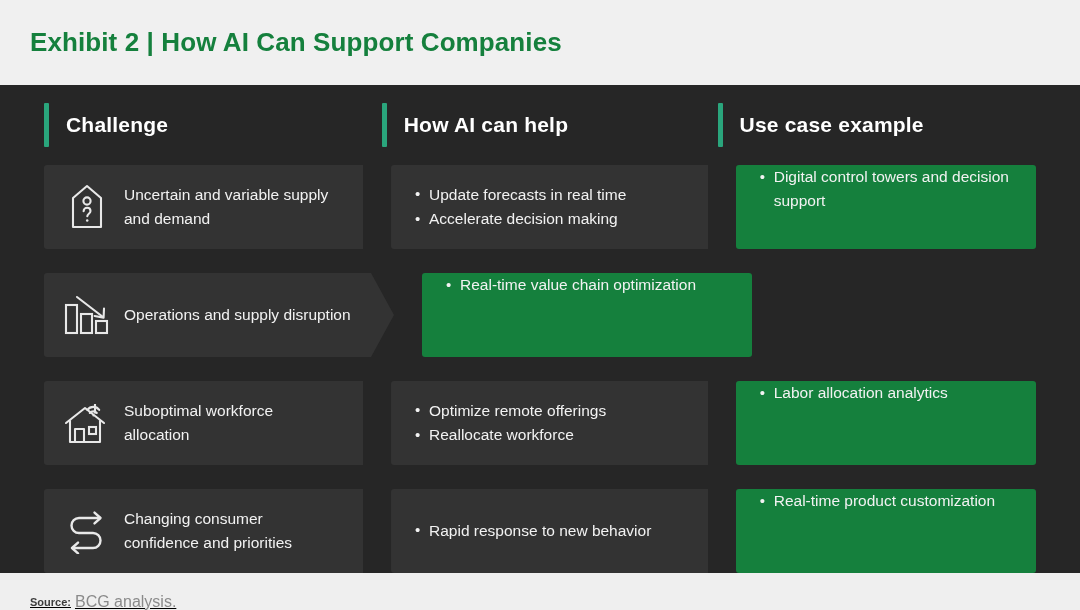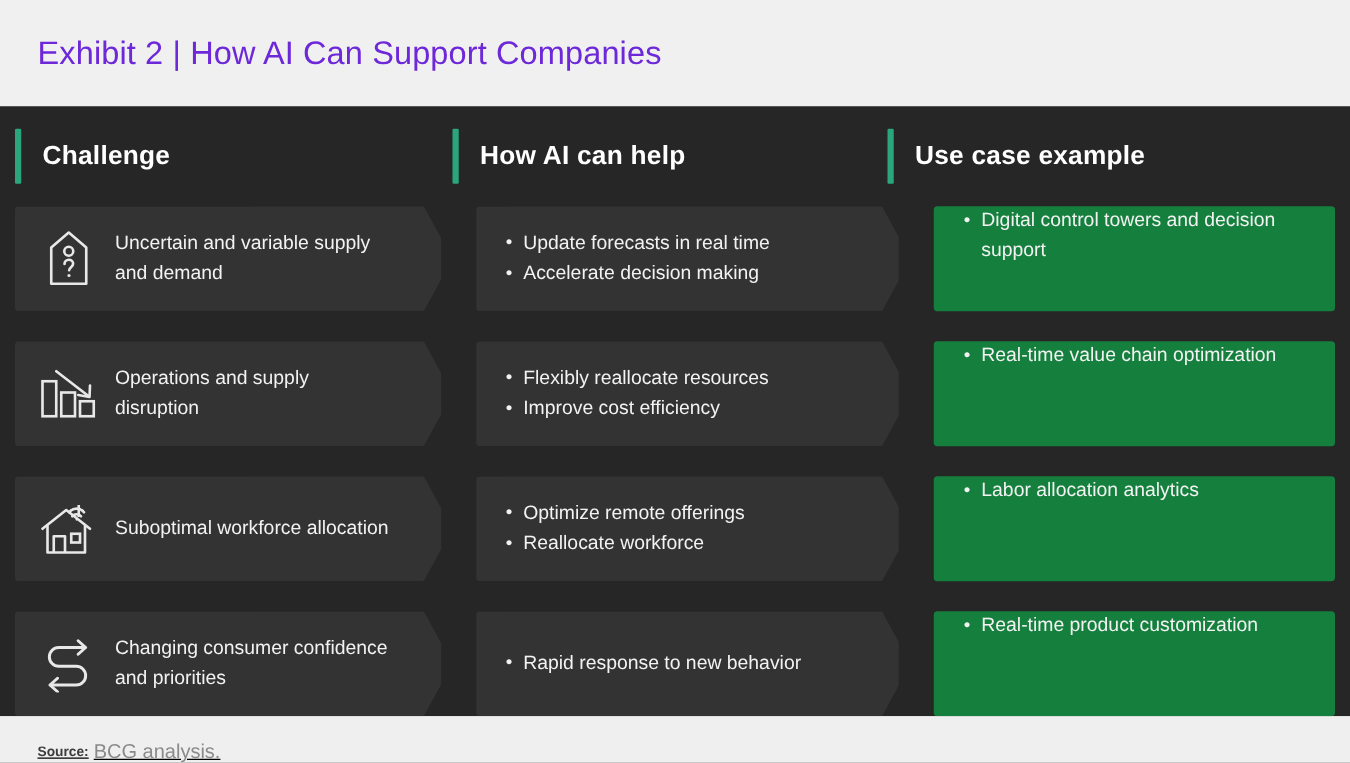--- a/index.html
+++ b/index.html
@@ -24,31 +24,31 @@
   .title-band {
     height: 85px;
     background: #f0f0f0;
     display: flex;
     align-items: center;
     padding-left: 30px;
     flex: 0 0 85px;
   }
   .title-text {
     font-size: 26px;
-    font-weight: 400;
-    color: #6d28d9;
+    font-weight: 700;
+    color: #15803d;
     letter-spacing: 0.1px;
     white-space: nowrap;
   }
 
   
   .dark-area {
     background: #262626;
     flex: 1 1 auto;
-    padding: 0 12px;
+    padding: 0 44px;
     display: flex;
     flex-direction: column;
   }
 
   .header-row {
     display: flex;
     height: 80px;
     align-items: center;
     flex: 0 0 80px;
   }
@@ -234,26 +234,20 @@
           <div class="icon-wrap">
             <svg width="48" height="44" viewBox="0 0 48 44" fill="none" stroke="#e8e8e8" stroke-width="2.1">
               <rect x="3" y="12" width="11" height="28"></rect>
               <rect x="18" y="21" width="11" height="19"></rect>
               <rect x="33" y="28" width="11" height="12"></rect>
               <path d="M14 4 L40 24" stroke-linecap="round"></path>
               <path d="M41 15.5 L40.6 24.6 L31.6 23" stroke-linejoin="round" stroke-linecap="round"></path>
             </svg>
           </div>
           <div class="challenge-text">Operations and supply disruption</div>
-        </div>
-        <div class="cell-help">
-          <ul class="bullets">
-            <li>Flexibly reallocate resources</li>
-            <li>Improve cost efficiency</li>
-          </ul>
         </div>
         <div class="cell-usecase">
           <ul class="bullets">
             <li>Real-time value chain optimization</li>
           </ul>
         </div>
       </div>
 
       <div class="row">
         <div class="cell-challenge">

